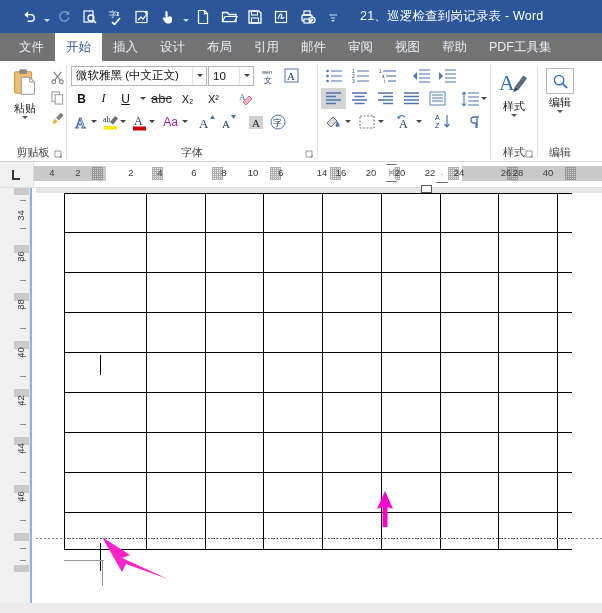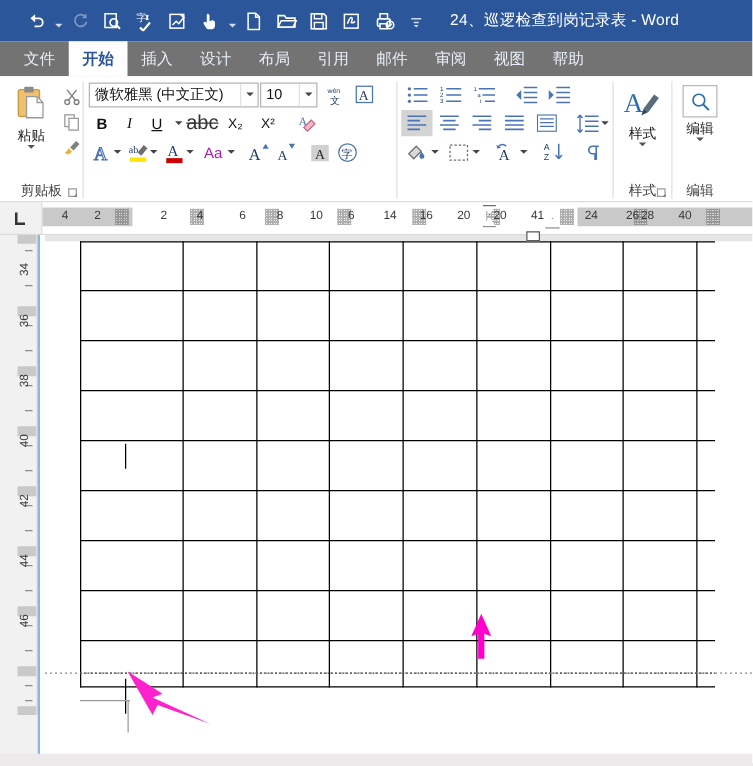--- a/index.html
+++ b/index.html
@@ -35,21 +35,21 @@
     margin-left:14px; font-size:12.5px; color:#fff; white-space:nowrap;
     letter-spacing:.2px;
   }
 
   
   .tabs { height:28px; background:#737373; display:flex; align-items:stretch; padding-left:8px; }
   .tab {
     padding:0 11px; display:flex; align-items:center; color:#e8eef7; font-size:12.5px;
     white-space:nowrap;
   }
-  .tab.active { background:#ffffff; color:#2b579a;font-weight:bold; }
+  .tab.active { background:#ffffff; color:#2b579a; }
 
   
   .ribbon {
     height:101px; background:#ffffff; border-bottom:1px solid #d4d4d4;
     display:flex; align-items:stretch; position:relative;
   }
   .grp { position:relative; display:flex; flex-direction:column; height:100%; }
   .grp-body { flex:1; display:flex; align-items:flex-start; padding-top:4px; }
   .grp-label {
     height:17px; font-size:11px; color:#444; display:flex; align-items:center;
@@ -276,34 +276,35 @@
           </svg>
       </div>
 
       <div class="qat-btn">
         <svg width="14" height="14" viewBox="0 0 14 14">
             <path d="M3 5h8M5 8h4" stroke="#cfd9ea" stroke-width="1.2"></path>
             <path d="M5 10l2 2 2-2z" fill="#cfd9ea"></path>
           </svg>
       </div>
     </div>
-    <div class="title-text">24、巡逻检查到岗记录表  -  Word</div>
+    <div class="title-text">21、巡逻检查到岗记录表  -  Word</div>
   </div>
 
   <div class="tabs">
     <div class="tab">文件</div>
     <div class="tab active">开始</div>
     <div class="tab">插入</div>
     <div class="tab">设计</div>
     <div class="tab">布局</div>
     <div class="tab">引用</div>
     <div class="tab">邮件</div>
     <div class="tab">审阅</div>
     <div class="tab">视图</div>
     <div class="tab">帮助</div>
+    <div class="tab">PDF工具集</div>
   </div>
 
   <div class="ribbon">
 
     <div class="grp grp-clip">
       <div class="grp-body">
         <div class="paste-big">
           <svg width="30" height="30" viewBox="0 0 32 32">
             <rect x="5" y="5" width="18" height="23" rx="1.5" fill="#f0c070" stroke="#c99b3d" stroke-width="1.2"></rect>
             <rect x="10" y="2.5" width="8" height="5" rx="1" fill="#8a8a8a"></rect>
@@ -383,21 +384,21 @@
             <div class="ib">
                 <i style="font-size:12px;color:#111;font-family:'Liberation Serif',serif">I</i>
               </div>
             <div class="ib">
                 <span style="font-size:12px;color:#111;text-decoration:underline">U</span>
               </div>
             <div class="ib" style="min-width:11px">
                 <i class="cbt"></i>
               </div>
             <div class="ib wide">
-                <span style="font-size:16px;color:#333;text-decoration:line-through">abc</span>
+                <span style="font-size:13px;color:#333;text-decoration:line-through">abc</span>
               </div>
             <div class="ib wide">
                 <span style="font-size:11px;color:#111">X₂</span>
               </div>
             <div class="ib wide">
                 <span style="font-size:11px;color:#111">X²</span>
               </div>
             <div class="ib wide" style="margin-left:6px">
               <svg width="18" height="18" viewBox="0 0 18 18">
                   <text x="2" y="10" font-size="9" fill="#4a74b5" font-family="serif">A</text>
@@ -458,20 +459,29 @@
                 </svg>
             </div>
             <div class="ib">
               <svg width="18" height="18" viewBox="0 0 18 18">
                   <circle cx="9" cy="9" r="7" fill="none" stroke="#4a74b5" stroke-width="1"></circle>
                   <text x="4" y="13" font-size="9" fill="#1f3864" font-family="sans-serif">字</text>
                 </svg>
             </div>
           </div>
         </div>
+      </div>
+      <div class="grp-label">
+        <span>字体</span>
+        <span class="dlg">
+          <svg width="9" height="9" viewBox="0 0 9 9">
+              <path d="M1 1h6v6H1z" fill="none" stroke="#9a9a9a"></path>
+              <path d="M7.5 7.5L5 7.5l2.5-2.5z" fill="#7a7a7a"></path>
+            </svg>
+        </span>
       </div>
     </div>
     <div class="grp-sep"></div>
 
     <div class="grp grp-para">
       <div class="grp-body">
         <div class="para-rows">
           <div class="row">
             <div class="ib wide">
               <svg width="18" height="16" viewBox="0 0 18 16">
@@ -664,26 +674,26 @@
       <div class="rl-hatch" style="left:531px;"></div>
 
       <div class="rl-num" style="left:11px">4</div>
       <div class="rl-num" style="left:37px">2</div>
       <div class="rl-num" style="left:90px">2</div>
       <div class="rl-num" style="left:119px">4</div>
       <div class="rl-num" style="left:153px">6</div>
       <div class="rl-num" style="left:183px">8</div>
       <div class="rl-num" style="left:212px">10</div>
       <div class="rl-num" style="left:240px">6</div>
-      <div class="rl-num" style="left:271px">14</div>
+      <div class="rl-num" style="left:281px">14</div>
       <div class="rl-num" style="left:300px">16</div>
       <div class="rl-num" style="left:330px">20</div>
       <div class="rl-num" style="left:359px">20</div>
-      <div class="rl-num" style="left:389px">41</div>
-      <div class="rl-num" style="left:432px">24</div>
+      <div class="rl-num" style="left:389px">22</div>
+      <div class="rl-num" style="left:418px">24</div>
       <div class="rl-num" style="left:465px">26</div>
       <div class="rl-num" style="left:477px">28</div>
       <div class="rl-num" style="left:507px">40</div>
 
       <div class="ind-top"></div>
       <div class="ind-bot"></div>
       <div class="ind-right"></div>
     </div>
   </div>
 

